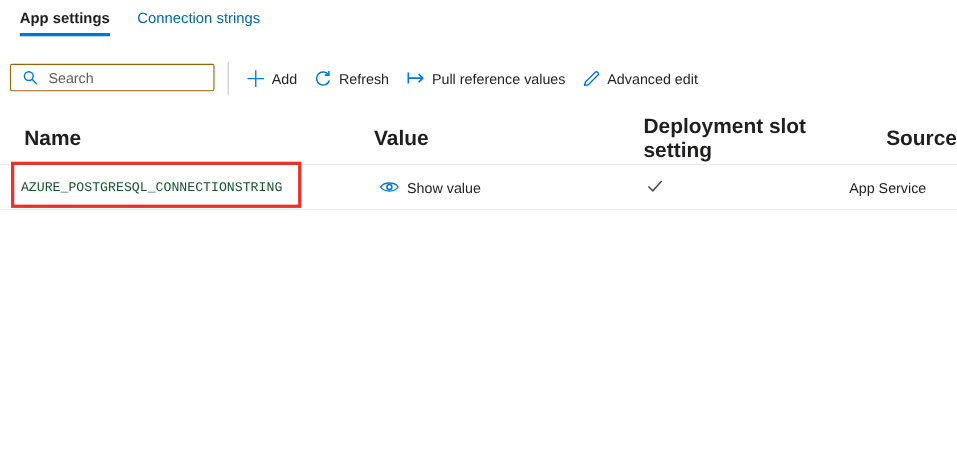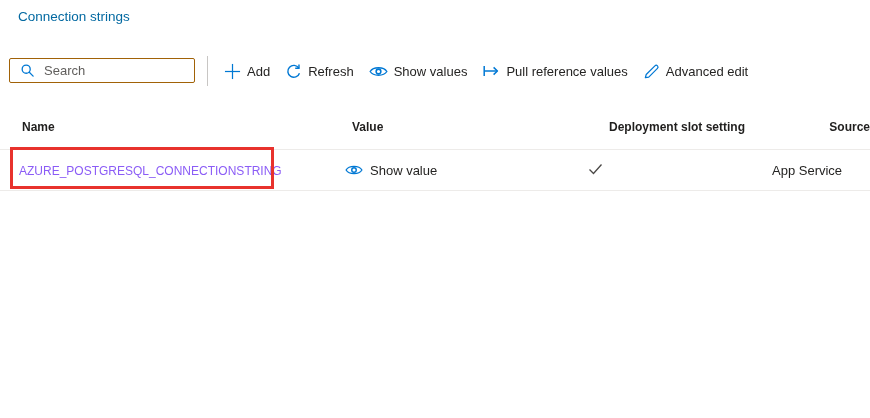--- a/index.html
+++ b/index.html
@@ -27,42 +27,43 @@
   .tbtn{
     display:flex;align-items:center;gap:6px;border:none;background:transparent;padding:0;margin:0;
     font-family:"Liberation Sans", sans-serif;font-size:13px;color:#252423;cursor:pointer;white-space:nowrap;
   }
   .tbtn svg{flex:0 0 auto;}
   
   .thead,.trow{
     position:absolute;left:0;right:0;display:grid;
     grid-template-columns:340px 240px 192px auto;align-items:center;
   }
-  .thead{top:105px;height:44px;border-bottom:1px solid #edebe9;font-size:12px;font-weight:bold;color:#201f1e;gap:12px;}
+  .thead{top:105px;height:44px;border-bottom:1px solid #edebe9;font-size:19px;font-weight:bold;color:#201f1e;}
   .trow{top:150px;height:40px;border-bottom:1px solid #edebe9;font-size:13px;}
   .thead .c1{padding-left:22px;}
   .thead .c3{padding-left:5px;}
   .thead .c4{padding-left:3px;text-align:right;}
   .trow .c1{padding-left:19px;}
   .trow .c2{padding-left:5px;display:flex;align-items:center;gap:7px;}
   .trow .c3{padding-left:8px;}
-  .name-link{color:#8b5cf6;font-size:12px;text-decoration:none;cursor:pointer;white-space:nowrap;}
+  .name-link{color:#14532d;font-size:12px;text-decoration:none;cursor:pointer;white-space:nowrap;font-family:Liberation Mono, monospace;}
   .show-value{display:flex;align-items:center;gap:7px;cursor:pointer;color:#252423;}
   
   .red-box{
     position:absolute;left:10px;top:147px;width:264px;height:42px;box-sizing:border-box;
     border:3px solid #e8322d;pointer-events:none;z-index:5;
   }
 </style>
 </head>
 <body>
 
 <div class="page">
 
   <div class="tabs">
+    <div class="tab active">App settings</div>
     <div class="tab">Connection strings</div>
   </div>
 
   <div class="searchbox">
     <svg width="15" height="15" viewBox="0 0 16 16">
       <circle cx="6.6" cy="6.6" r="4.3" fill="none" stroke="#0078d4" stroke-width="1.4"></circle>
       <line x1="9.9" y1="9.9" x2="14" y2="14" stroke="#0078d4" stroke-width="1.4" stroke-linecap="round"></line>
     </svg>
     <input type="text" placeholder="Search" style="">
   </div>
@@ -76,27 +77,20 @@
         <line x1="1" y1="9" x2="17" y2="9" stroke="#0078d4" stroke-width="1.3"></line>
       </svg>
       <span>Add</span>
     </button>
     <button class="tbtn">
       <svg width="17" height="17" viewBox="0 0 18 18">
         <path d="M14.6,5.4 A6.3,6.3 0 1 0 15.3,10.8" fill="none" stroke="#0078d4" stroke-width="1.5"></path>
         <polyline points="14.8,1.6 14.8,5.6 10.8,5.6" fill="none" stroke="#0078d4" stroke-width="1.5"></polyline>
       </svg>
       <span>Refresh</span>
-    </button>
-    <button class="tbtn">
-      <svg width="19" height="13" viewBox="0 0 20 13">
-        <path d="M1.2,6.5 C4.5,1.2 15.5,1.2 18.8,6.5 C15.5,11.8 4.5,11.8 1.2,6.5 Z" fill="none" stroke="#0078d4" stroke-width="1.4"></path>
-        <circle cx="10" cy="6.5" r="2.5" fill="none" stroke="#0078d4" stroke-width="1.6"></circle>
-      </svg>
-      <span>Show values</span>
     </button>
     <button class="tbtn">
       <svg width="18" height="14" viewBox="0 0 18 14">
         <line x1="2.2" y1="2" x2="2.2" y2="12" stroke="#0078d4" stroke-width="1.5"></line>
         <line x1="2.2" y1="7" x2="15.2" y2="7" stroke="#0078d4" stroke-width="1.5"></line>
         <polyline points="11.6,3.4 15.4,7 11.6,10.6" fill="none" stroke="#0078d4" stroke-width="1.5" stroke-linejoin="round"></polyline>
       </svg>
       <span>Pull reference values</span>
     </button>
     <button class="tbtn">

